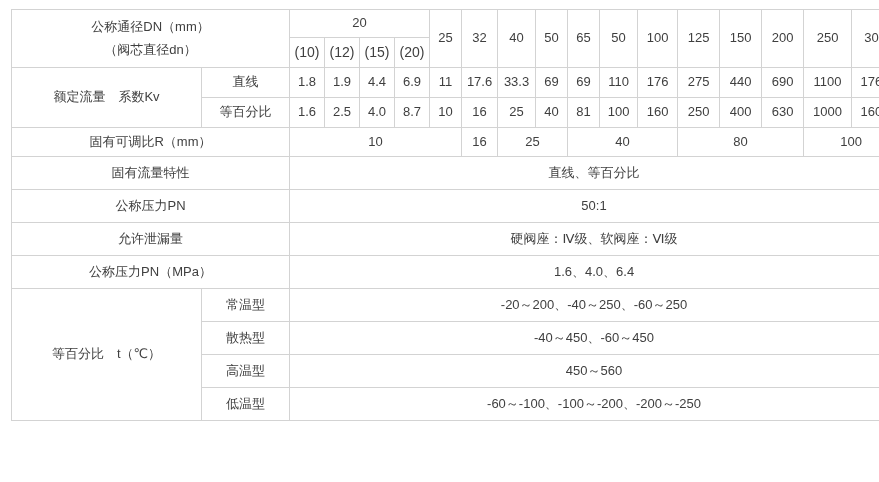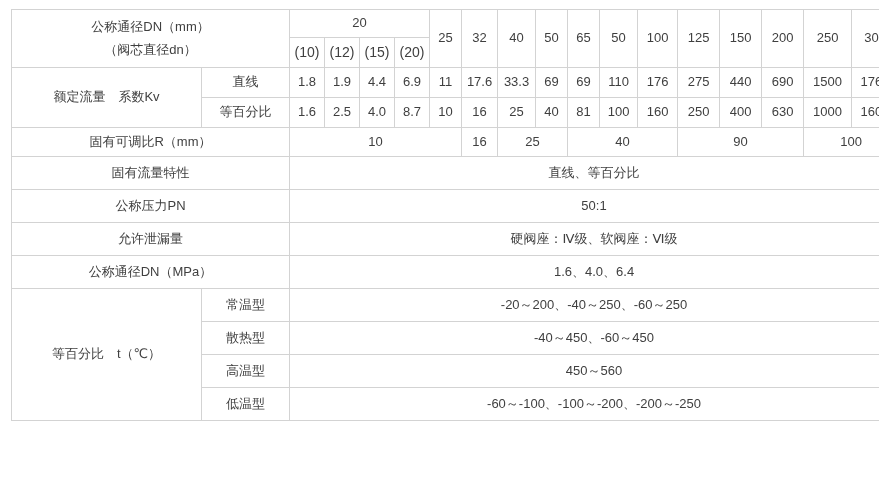--- a/index.html
+++ b/index.html
@@ -111,21 +111,21 @@
         <td>11</td>
         <td>17.6</td>
         <td>33.3</td>
         <td>69</td>
         <td>69</td>
         <td>110</td>
         <td>176</td>
         <td>275</td>
         <td>440</td>
         <td>690</td>
-        <td>1500</td>
+        <td>1100</td>
         <td>1760</td>
       </tr>
       <tr class="r-flow">
         <td>等百分比</td>
         <td>1.6</td>
         <td>2.5</td>
         <td>4.0</td>
         <td>8.7</td>
         <td>10</td>
         <td>16</td>
@@ -140,38 +140,38 @@
         <td>1000</td>
         <td>1600</td>
       </tr>
 
       <tr class="r-stroke">
         <td class="label" colspan="2">固有可调比R（mm）</td>
         <td colspan="5">10</td>
         <td colspan="1">16</td>
         <td colspan="2">25</td>
         <td colspan="3">40</td>
-        <td colspan="3">90</td>
+        <td colspan="3">80</td>
         <td colspan="2">100</td>
       </tr>
 
       <tr class="r-plain">
         <td class="label" colspan="2">固有流量特性</td>
         <td colspan="16">直线、等百分比</td>
       </tr>
       <tr class="r-plain">
         <td class="label" colspan="2">公称压力PN</td>
         <td colspan="16">50:1</td>
       </tr>
       <tr class="r-plain">
         <td class="label" colspan="2">允许泄漏量</td>
         <td colspan="16">硬阀座：Ⅳ级、软阀座：Ⅵ级</td>
       </tr>
       <tr class="r-plain">
-        <td class="label" colspan="2">公称通径DN（MPa）</td>
+        <td class="label" colspan="2">公称压力PN（MPa）</td>
         <td colspan="16">1.6、4.0、6.4</td>
       </tr>
 
       <tr class="r-temp">
         <td class="label" rowspan="4">等百分比　t（℃）</td>
         <td>常温型</td>
         <td colspan="16">-20～200、-40～250、-60～250</td>
       </tr>
       <tr class="r-temp">
         <td>散热型</td>

